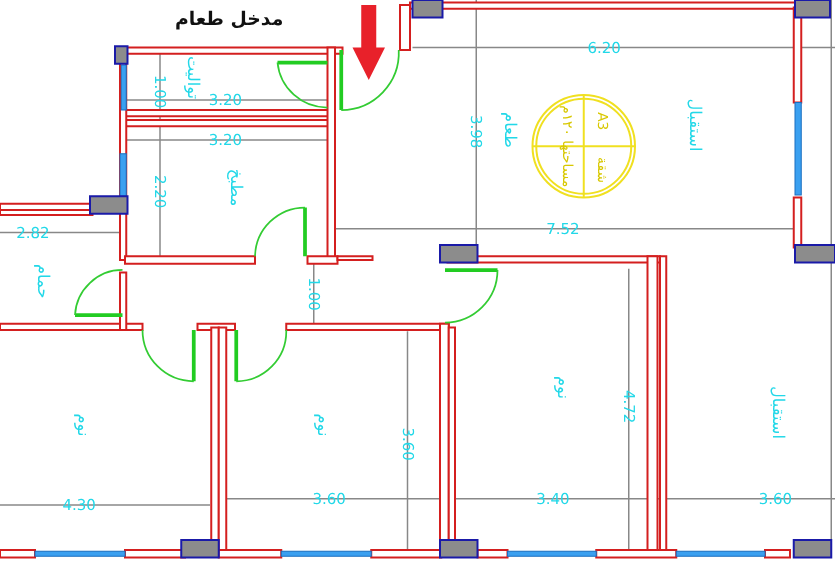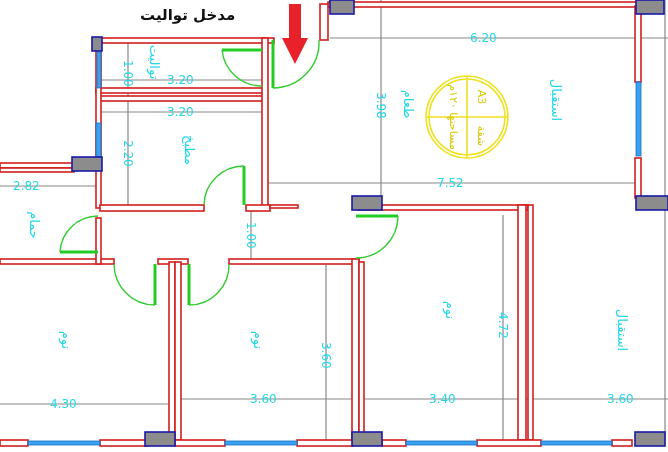--- a/index.html
+++ b/index.html
@@ -13,21 +13,21 @@
   .dim { stroke: #888888; stroke-width: 1.2; fill: none; }
   .dimtxt { fill: #22d8e8; font-family: "DejaVu Sans", sans-serif; font-size: 12px; }
   .room { fill: #22d8e8; font-family: "DejaVu Sans", sans-serif; font-size: 13px; }
   .stamp { fill: none; stroke: #f0e020; stroke-width: 1.6; }
   .stamptxt { fill: #d8c800; font-family: "DejaVu Sans", sans-serif; font-size: 11px; }
   .entry { position: absolute; left: 140px; top: 6px; font-family: "DejaVu Sans", sans-serif; font-weight: bold; font-size: 15px; color: #111; direction: rtl; }
 </style>
 </head>
 <body>
 
-<div class="entry">مدخل تواليت</div>
+<div class="entry">مدخل طعام</div>
 
 <svg id="plan" viewBox="0 0 668 452" xmlns="http://www.w3.org/2000/svg">
 
   <g>
     <line class="dim" x1="128" y1="40" x2="128" y2="100"></line>
     <line class="dim" x1="100" y1="80" x2="262" y2="80"></line>
     <line class="dim" x1="100" y1="112" x2="262" y2="112"></line>
     <line class="dim" x1="128" y1="100" x2="128" y2="205"></line>
     <line class="dim" x1="0" y1="186" x2="98" y2="186"></line>
     <line class="dim" x1="381" y1="0" x2="381" y2="207"></line>

